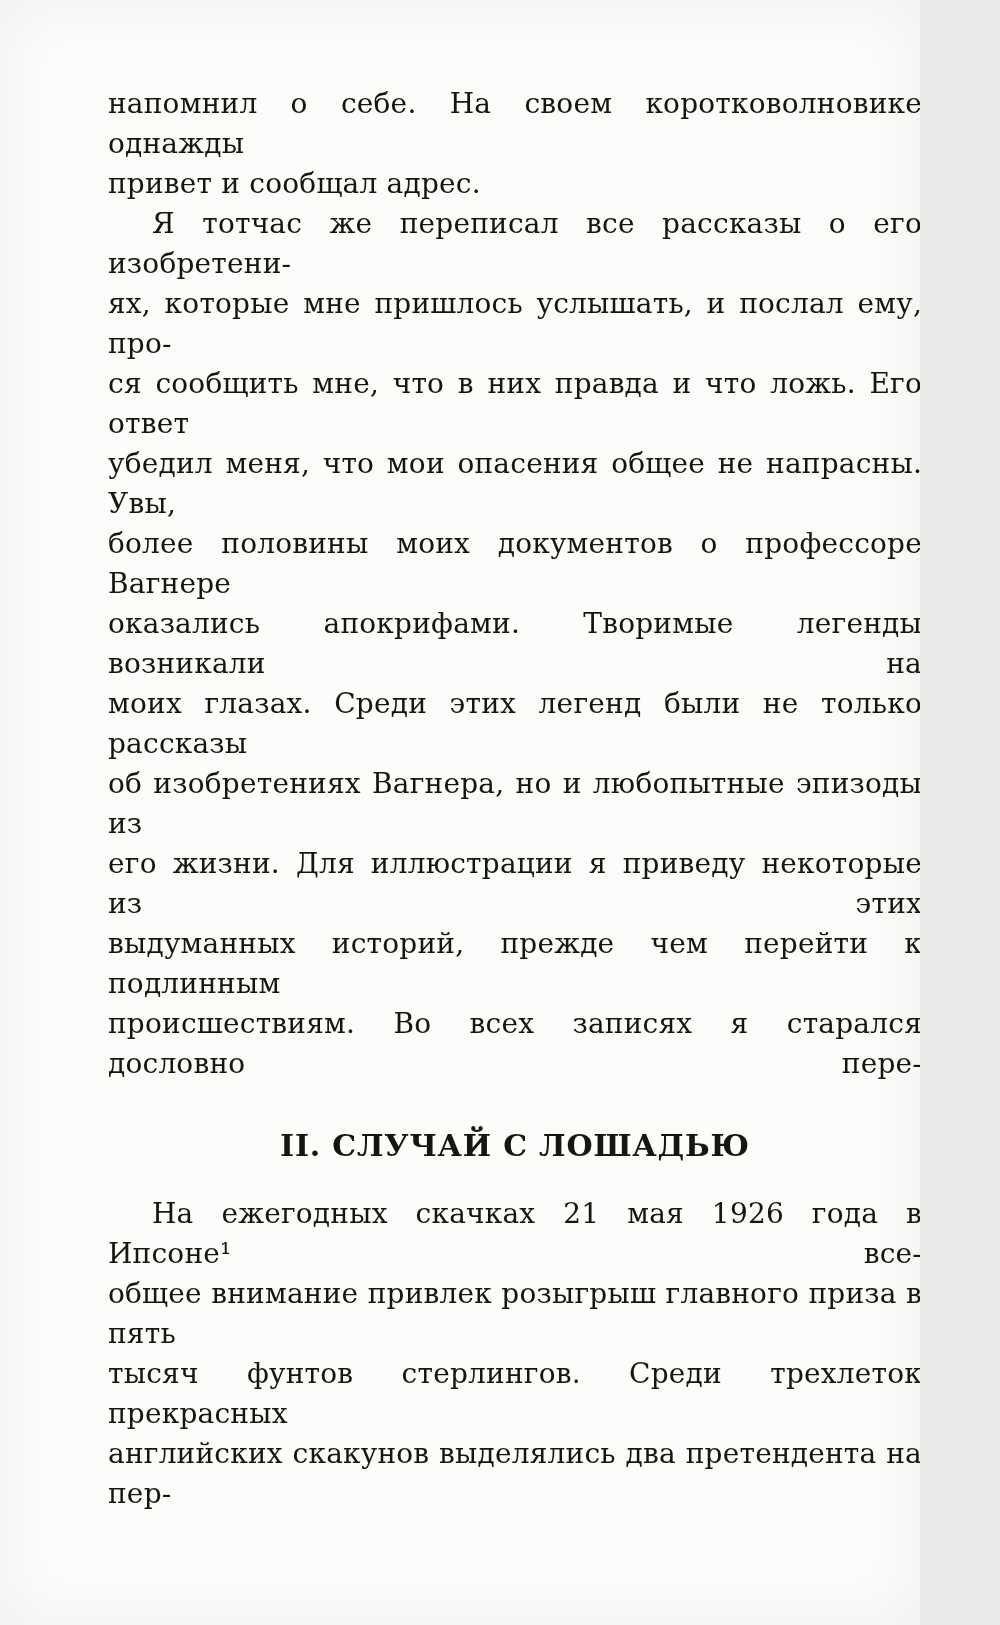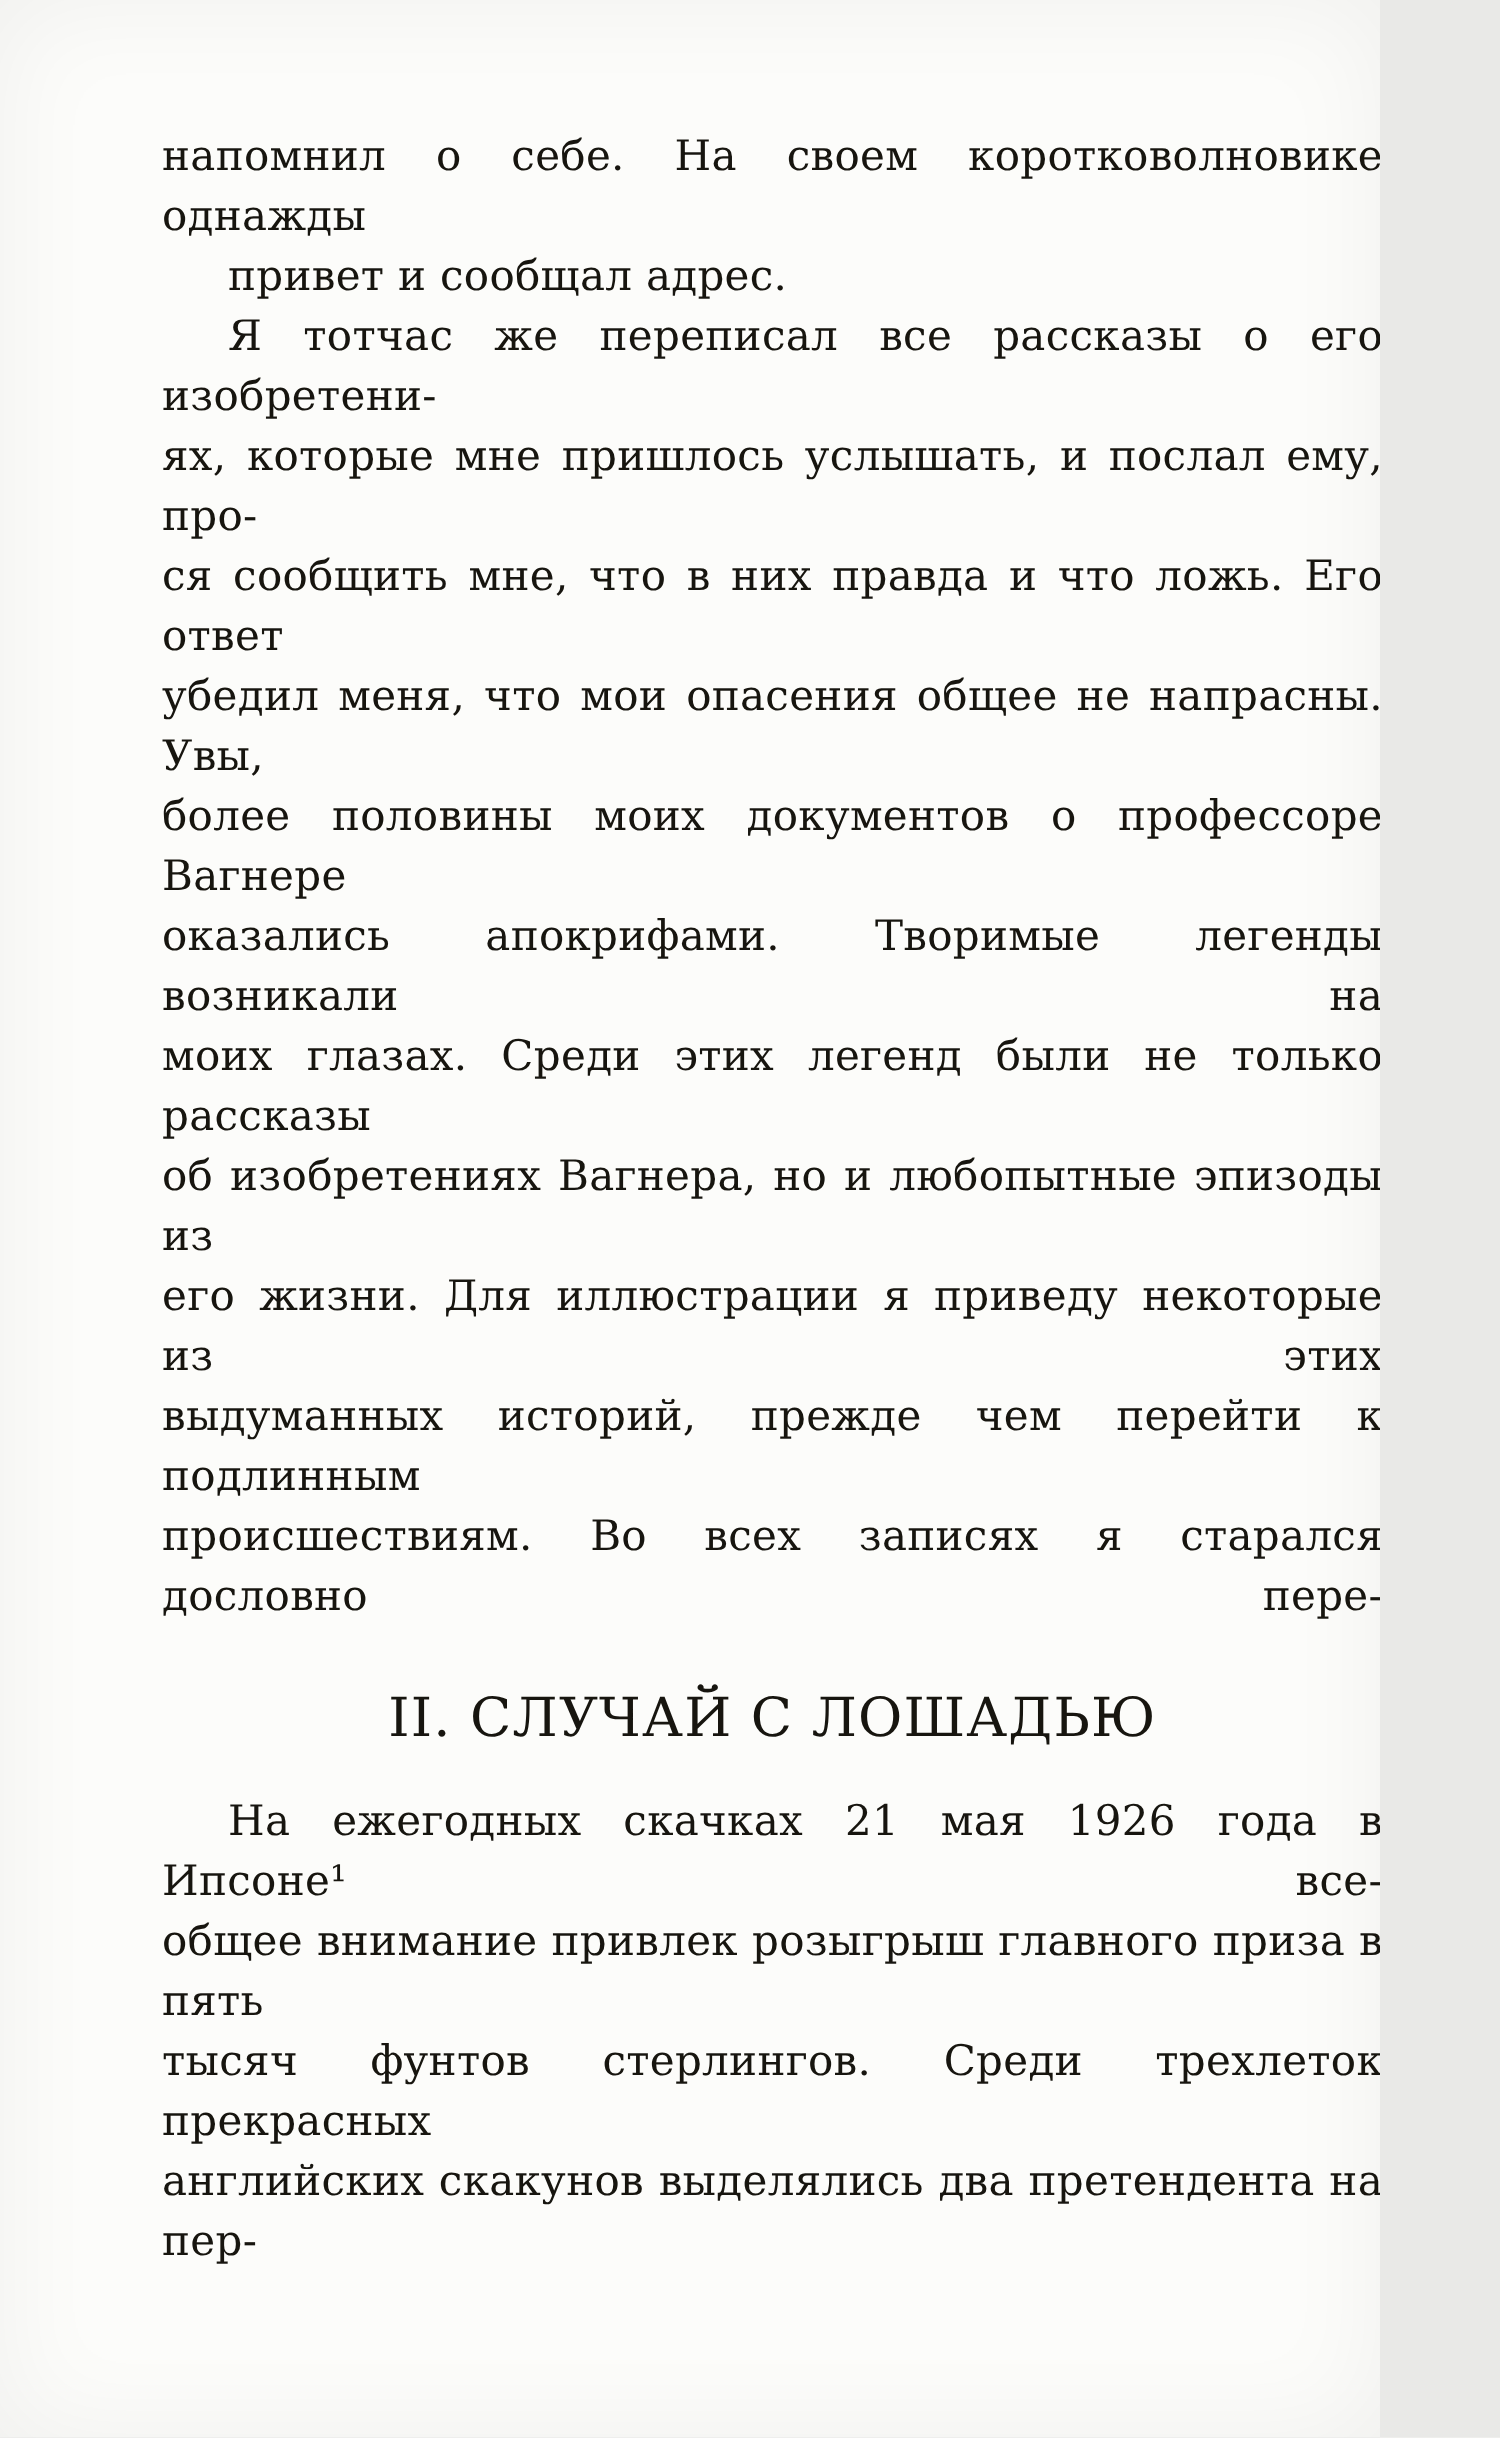--- a/index.html
+++ b/index.html
@@ -26,29 +26,28 @@
   .line {
     font-size: 28px;
     line-height: 40px;
     letter-spacing: 0.2px;
     text-align: justify;
     text-align-last: justify;
     white-space: normal;
   }
   .line.last {
     text-align-last: left;
-    margin-left: 44px;
   }
   .line.indent {
     text-indent: 44px;
   }
   .chapter-heading {
     text-align: center;
-    font-weight: normal;
-    font-size: 36px;
+    font-weight: bold;
+    font-size: 30px;
     line-height: 44px;
     letter-spacing: 0.8px;
     margin: 40px 0 26px 0;
   }
 </style>
 </head>
 <body>
 
 <div class="page">
   <div class="text-area">

